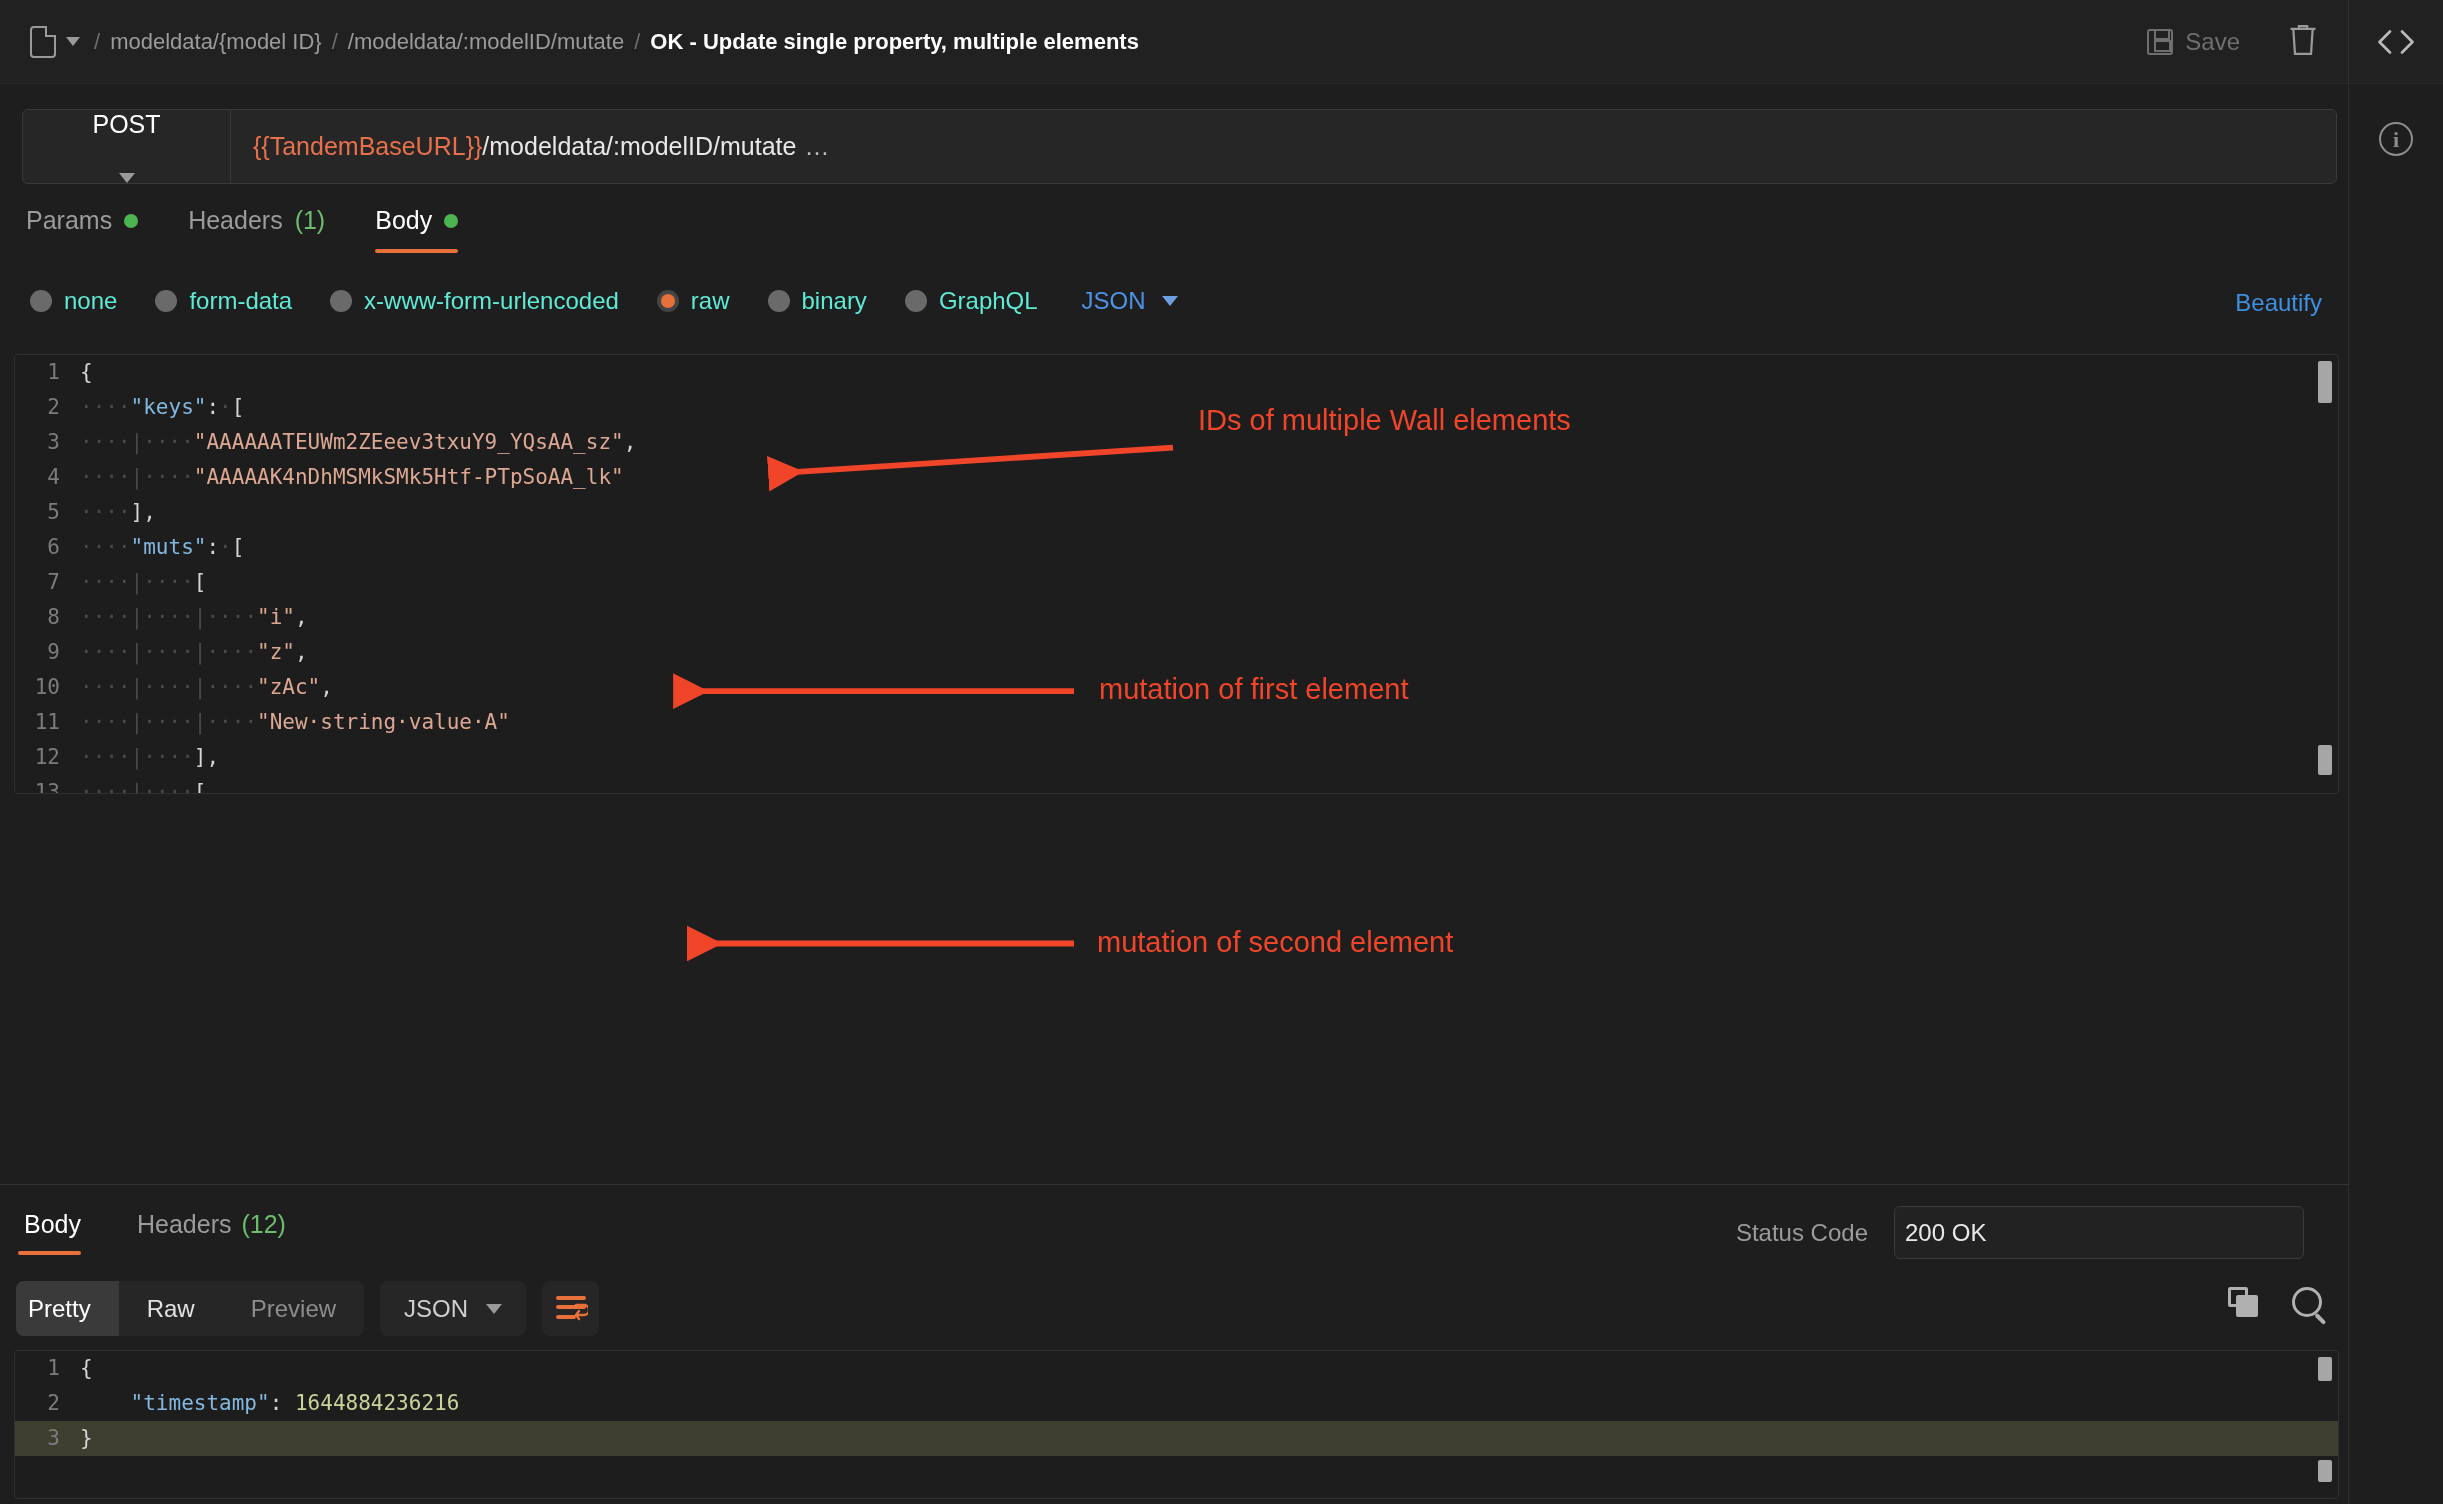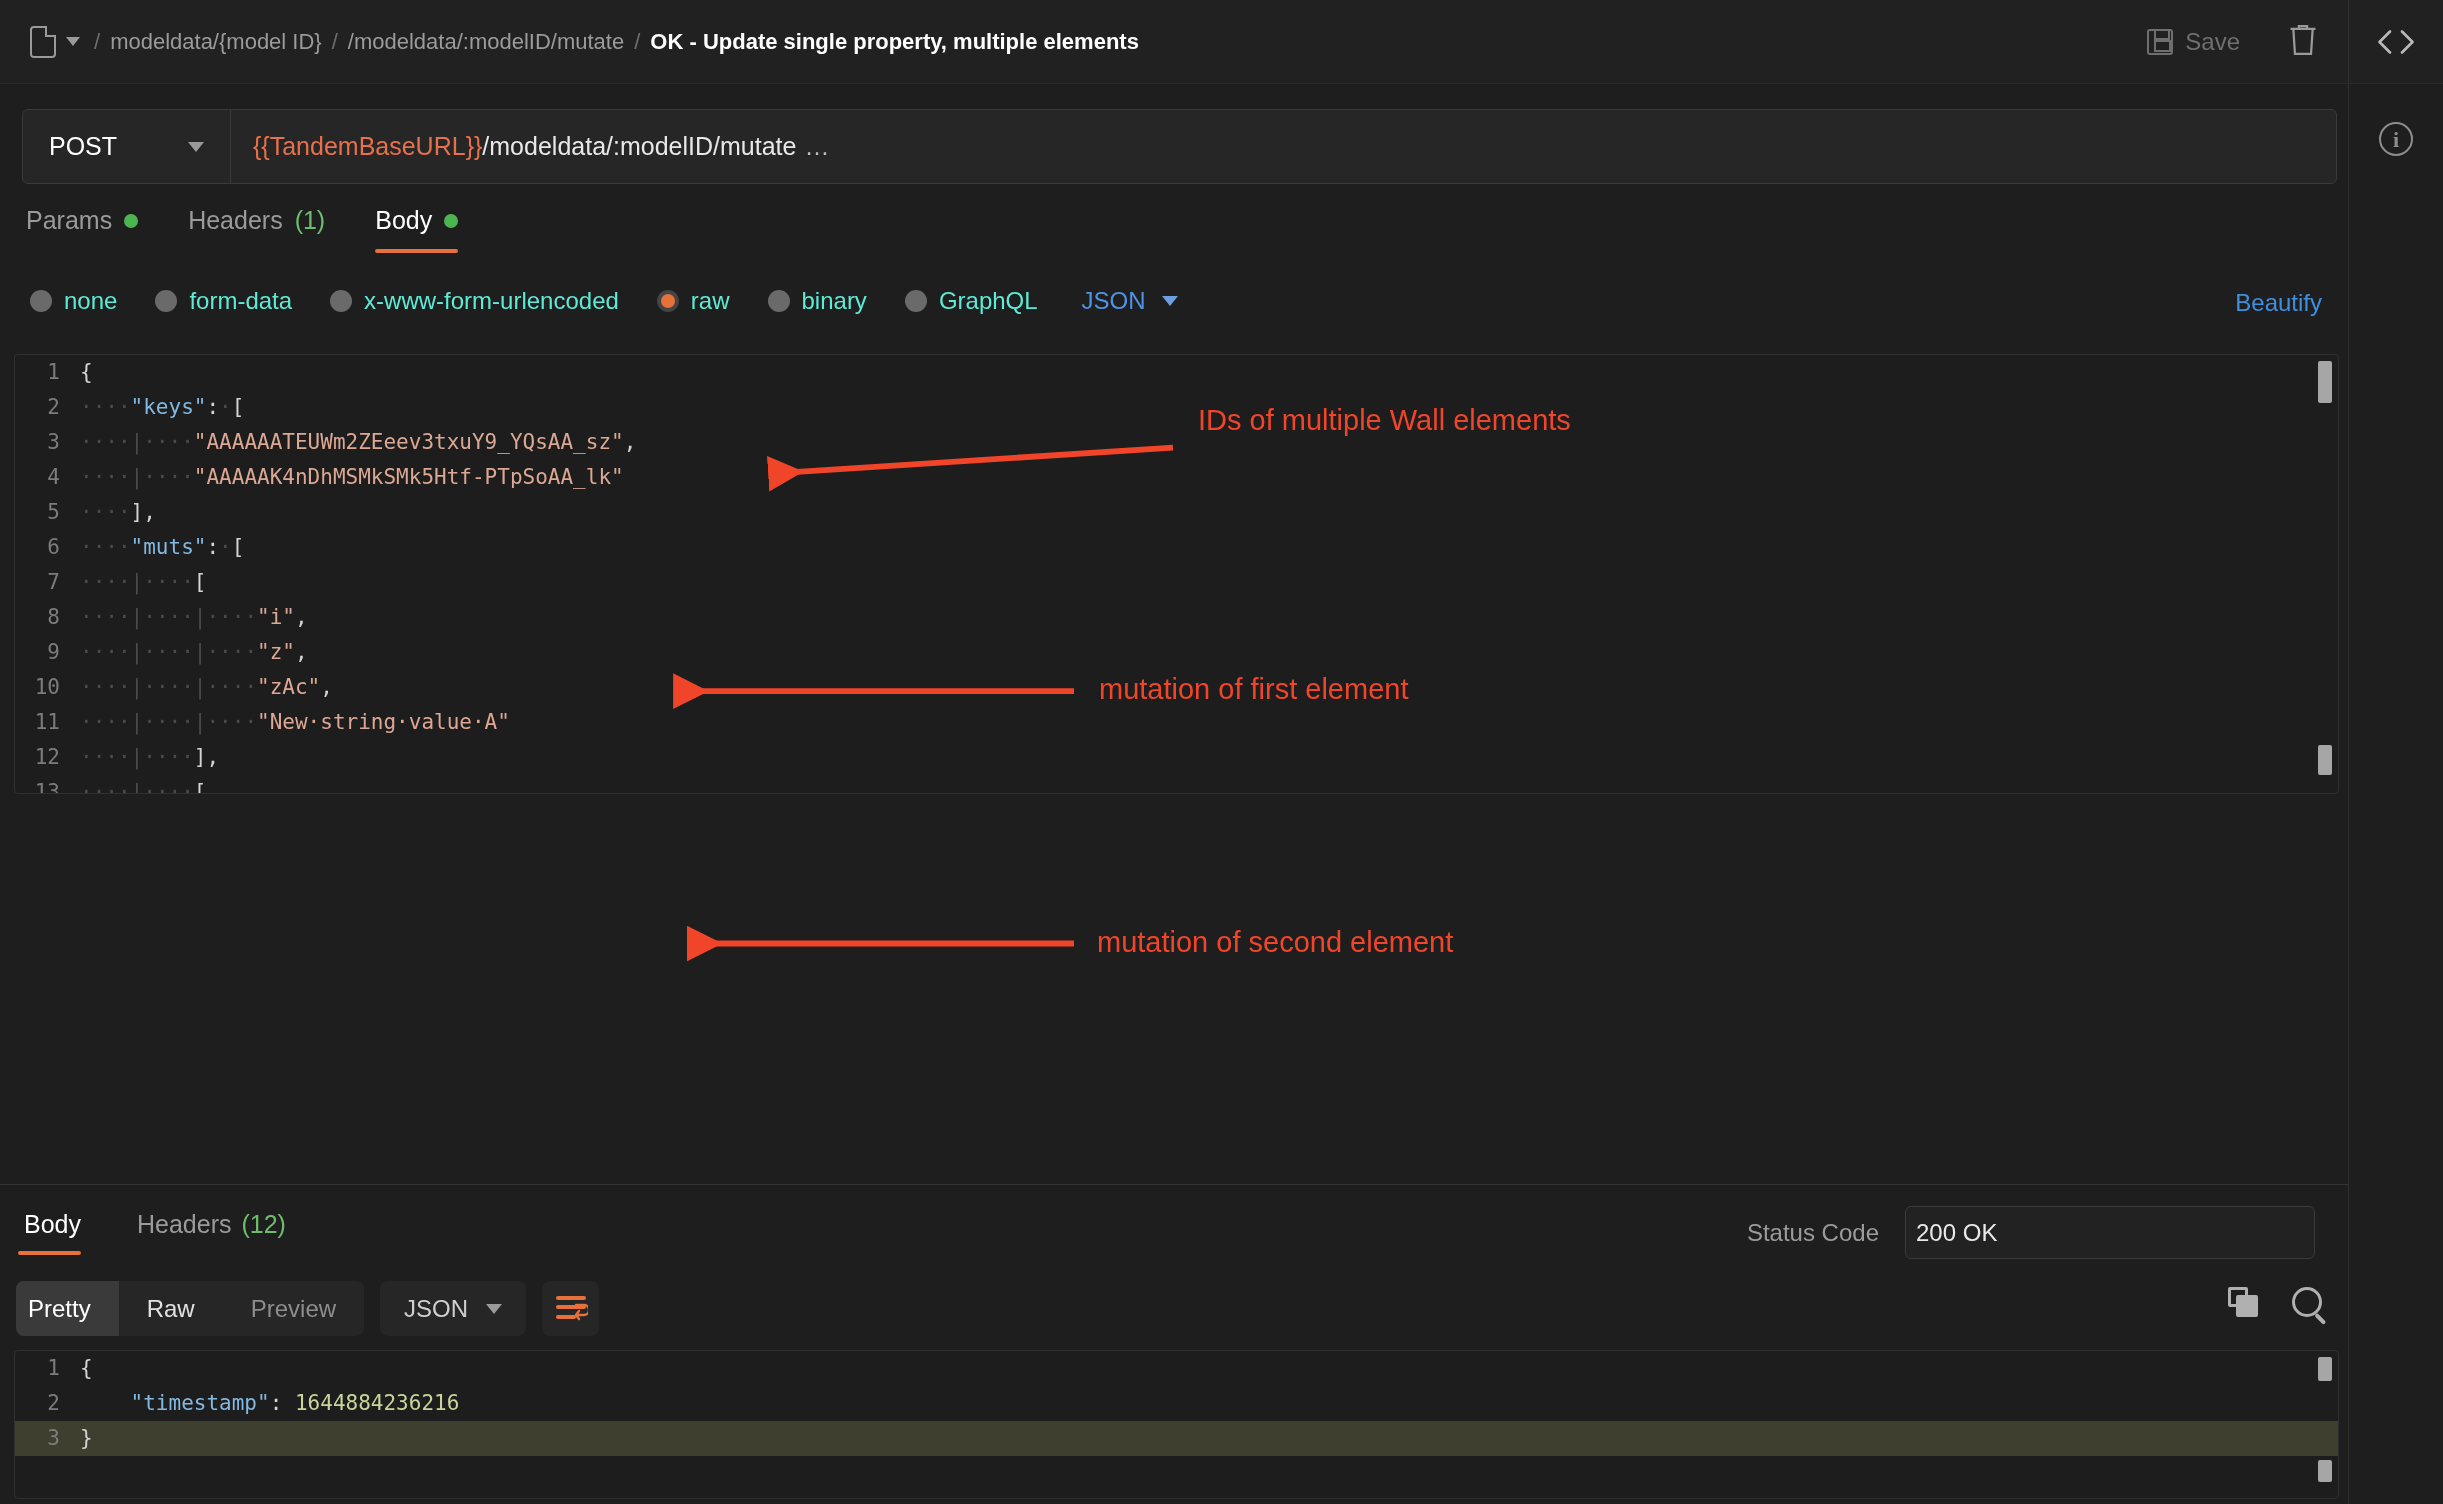--- a/index.html
+++ b/index.html
@@ -48,21 +48,21 @@
      color:#8d8d8d; font-size: 22px; font-family:"Liberation Serif", serif; text-align:center; line-height:32px; font-weight:bold;}
 
   
   .urlrow {
     position: absolute; left: 22px; top: 109px; width: 2315px; height: 75px;
     border: 1px solid #3a3a3a; border-radius: 6px; background: #262626;
     display: flex; align-items: stretch;
   }
   .method {
     width: 208px; display: flex; align-items: center; justify-content: space-between;
-    padding: 0 26px; border-right: 1px solid #3a3a3a; color: #fff; font-size: 25px;
+    padding: 0 26px; border-right: 1px solid #3a3a3a; color: #fff; font-size: 25px; flex-direction: column;
   }
   .chev { width: 0; height: 0; border-left: 8px solid transparent; border-right: 8px solid transparent;
      border-top: 10px solid #9a9a9a; }
   .urlfield { flex: 1; display: flex; align-items: center; padding: 0 22px; font-size: 25px; color: #e8e8e8; }
   .var { color: #e8704a; }
 
   
   .reqtabs { position: absolute; left: 26px; top: 206px; display: flex; gap: 0; align-items: flex-end; }
   .rtab { position: relative; padding: 0 16px 18px 0; margin-right: 34px; font-size: 25px; color: #9b9b9b; display:flex; align-items:center; gap:12px;}
   .rtab.sel { color: #fff; }
@@ -103,21 +103,21 @@
   
   .anno { position: absolute; color: #f1452a; font-size: 29px; white-space: nowrap; }
   .arrowsvg { position: absolute; overflow: visible; }
 
   
   .resp-divider { position: absolute; left: 0; top: 1184px; width: 2348px; height: 1px; background: #333; }
   .resptabs { position: absolute; left: 18px; top: 1210px; display: flex; align-items: flex-end; }
   .rsTab { position: relative; padding: 0 6px 16px 6px; margin-right: 44px; font-size: 25px; color: #9b9b9b; display:flex; gap:10px; align-items:center;}
   .rsTab.sel { color: #fff; }
   .rsTab.sel:after { content:""; position:absolute; left:0; right:6px; bottom:0; height:4px; background:#e8703a; border-radius:2px;}
-  .statuswrap { position: absolute; right: 128px; top: 1206px; display: flex; align-items: center; gap: 26px; text-align: right; }
+  .statuswrap { position: absolute; right: 139px; top: 1206px; display: flex; align-items: center; gap: 26px; text-align: right; }
   .statuslabel { color: #9b9b9b; font-size: 24px; }
   .statusbox { width: 410px; height: 53px; border: 1px solid #3b3b3b; border-radius: 6px; background: #222;
      display: flex; align-items: center; padding-left: 10px; color: #e9e9e9; font-size: 24px; }
 
   .viewbar { position: absolute; left: 16px; top: 1281px; display: flex; align-items: center; gap: 16px; }
   .seg { display: flex; background: #262626; border-radius: 8px; overflow: hidden; height: 55px; }
   .segbtn { padding: 0 28px; display: flex; align-items: center; font-size: 24px; color: #e2e2e2; }
   .segbtn.sel { background: #3a3a3a; color: #fff; padding-left: 12px; }
   .segbtn.dim { color: #8d8d8d; }
   .pillsel { height: 55px; background: #262626; border-radius: 8px; display: flex; align-items: center; gap: 18px; padding: 0 24px; color: #cfcfcf; font-size: 24px; }

